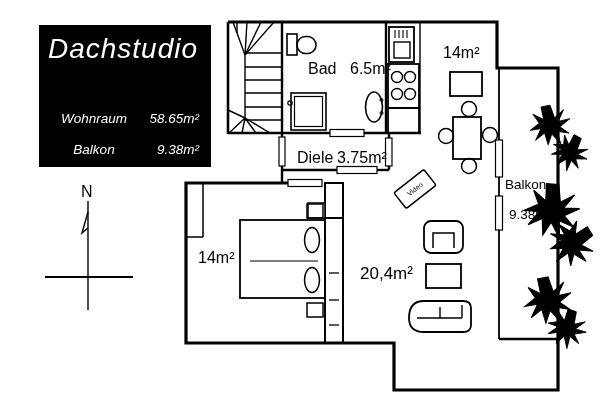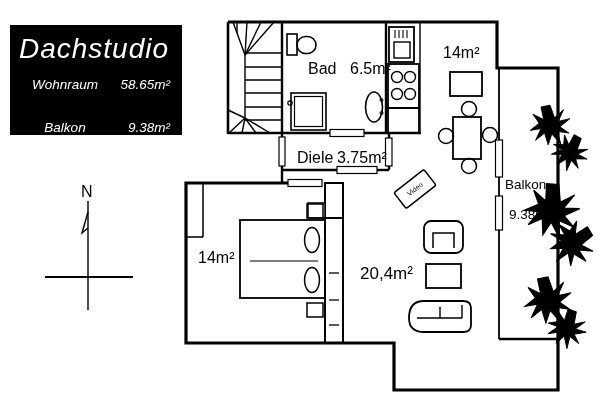--- a/index.html
+++ b/index.html
@@ -4,29 +4,29 @@
 <style>
   html,body{margin:0;padding:0;background:#fff;}
   .stage{
     position:relative;width:600px;height:406px;background:#ffffff;overflow:hidden;
     font-family:"Liberation Sans",sans-serif;
   }
   svg text{font-family:"Liberation Sans",sans-serif;fill:#000;}
   .plan-svg{position:absolute;left:0;top:0;}
   
   .legend{
-    position:absolute;left:10px;top:25px;width:172px;height:110px;
+    position:absolute;left:39px;top:25px;width:172px;height:142px;
     background:#000;color:#fff;font-style:italic;
     display:flex;flex-direction:column;box-sizing:border-box;padding:6px 6px 10px 2px;
   }
   .legend-title{font-size:28px;text-align:center;letter-spacing:1px;margin-top:2px;}
   .legend-rows{margin-top:auto;display:flex;flex-direction:column;gap:16px;font-size:13.5px;}
   .legend-row{display:flex;align-items:baseline;}
   .legend-row .lbl{width:106px;text-align:center;}
-  .legend-row .val{flex:1;text-align:right;padding-right:6px;margin-top:12px;}
+  .legend-row .val{flex:1;text-align:right;padding-right:6px;}
 </style>
 </head>
 <body>
 
 <div class="stage">
 
   <div class="legend">
     <div class="legend-title">Dachstudio</div>
     <div class="legend-rows">
       <div class="legend-row">

